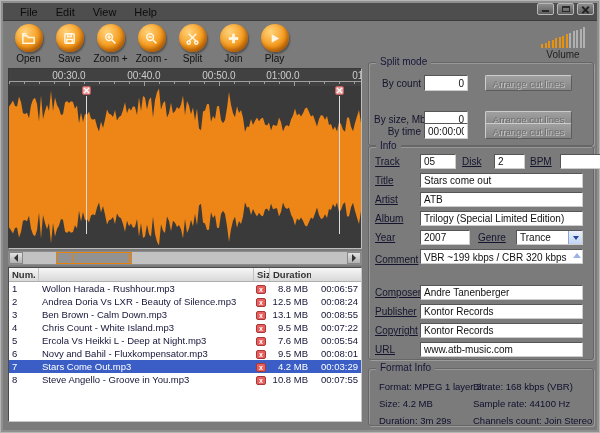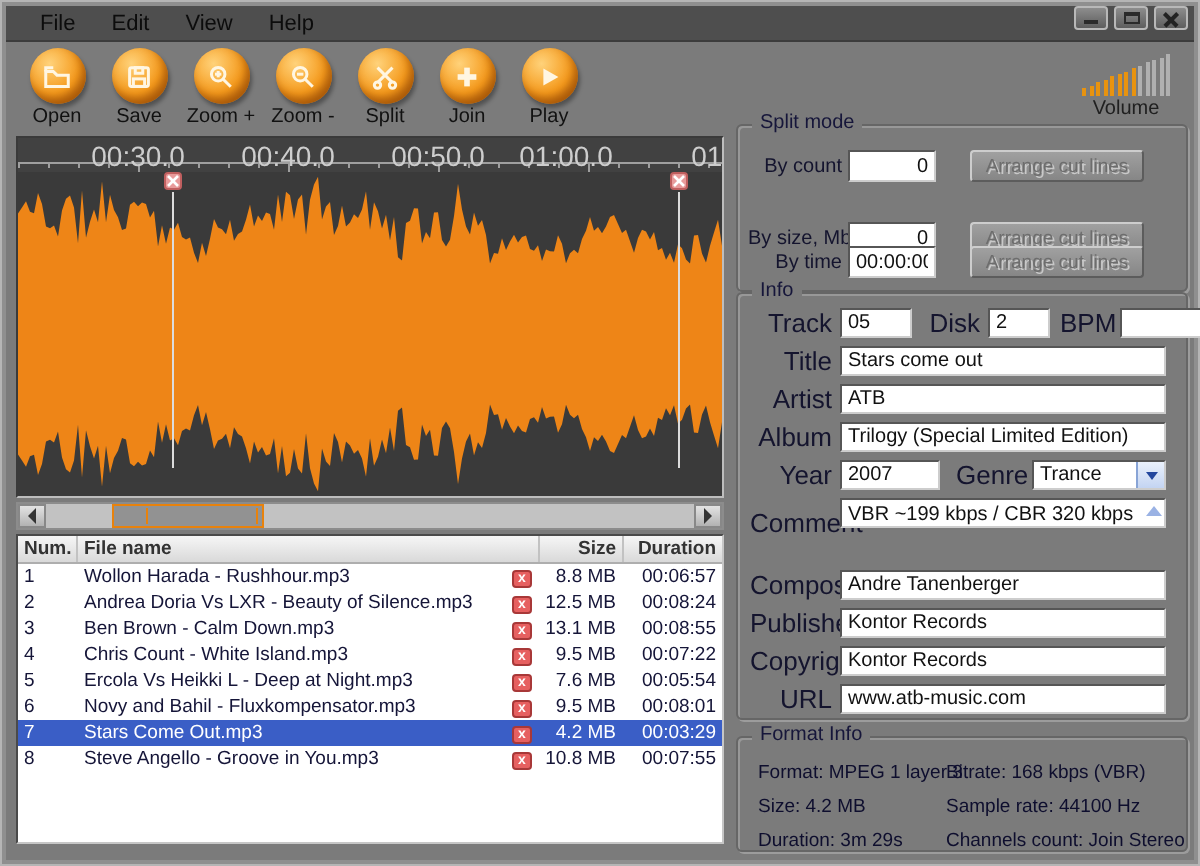--- a/index.html
+++ b/index.html
@@ -31,21 +31,21 @@
   
   .volume{position:absolute;right:10px;top:26px;width:54px;text-align:center;}
   .vol-bars{display:flex;align-items:flex-end;gap:1.5px;height:22px;justify-content:center;}
   .vbar{width:2px;background:#b0b0b0;}
   .vbar.on{background:#e8930f;}
   .vol-label{font-size:10px;color:#202020;margin-top:1px;}
   
   .wave-panel{position:absolute;left:8px;top:68px;width:354px;height:181px;
     border:1px solid;border-color:#3a3a3a #bdbdbd #bdbdbd #3a3a3a;background:#3a3a3a;overflow:hidden;}
   .timeline{position:absolute;left:0;top:0;width:352px;height:17px;background:#414141;overflow:hidden;}
-  .tl-label{position:absolute;top:1px;font-size:14px;color:#cdcdcd;transform:translateX(-50%);white-space:nowrap;}
+  .tl-label{position:absolute;top:1px;font-size:10px;color:#cdcdcd;transform:translateX(-50%);white-space:nowrap;}
   .wave-area{position:absolute;left:0;top:17px;width:352px;height:162px;background:#3a3a3a;}
   .wave-area svg{position:absolute;left:0;top:0;}
   .cutline{position:absolute;top:10px;bottom:14px;width:1px;background:#dcdcdc;z-index:4;}
   .cutmark{position:absolute;top:-10px;left:-4px;width:9px;height:9px;background:#e89b9b;
     border:1px solid #c05f5f;border-radius:2px;display:flex;align-items:center;justify-content:center;}
   .cutscissor{position:absolute;bottom:-14px;left:-5px;}
   
   .hscroll{position:absolute;left:8px;top:251px;width:354px;height:14px;background:#c2c2c2;
     border:1px solid #8c8c8c;}
   .scroll-btn{position:absolute;top:0;width:14px;height:12px;background:linear-gradient(#e3e3e3,#b2b2b2);
@@ -85,21 +85,21 @@
   input.field{outline:none;}
   .split-input{width:44px;text-align:right;}
   .time-input{text-align:center;}
   .arrange-btn{margin-left:17px;width:87px;height:16px;font-size:9.5px;color:#6d6d6d;
     text-shadow:1px 1px 0 #c9c9c9;background:linear-gradient(#a0a0a0,#868686);
     border:1px solid;border-color:#cdcdcd #5c5c5c #5c5c5c #cdcdcd;border-radius:2px;padding:0;}
   
   .info-group{left:368px;top:146px;width:226px;height:214px;}
   .info-body{position:absolute;left:6px;top:7px;right:10px;}
   .info-row{display:flex;align-items:center;margin-bottom:4px;height:15px;}
-  .info-label{width:41px;min-width:41px;text-align:right;font-size:13px;color:#14142e;margin-right:4px;white-space:nowrap;}
+  .info-label{width:41px;min-width:41px;font-size:10px;color:#14142e;margin-right:4px;white-space:nowrap;text-decoration:underline;}
   .info-row .field{height:15px;}
   .wfull{flex:1;}
   .comment-row{height:32px;align-items:flex-start;}
   .comment-box{position:relative;flex:1;height:32px;padding:1px 14px 1px 3px;overflow:hidden;line-height:13px;}
   .mini-scroll{position:absolute;right:1px;top:1px;display:flex;flex-direction:column;gap:8px;align-items:center;}
   .tri-up{width:0;height:0;border:4px solid transparent;border-bottom:5px solid #9ab2e4;margin-top:-2px;}
   .select-box{position:relative;padding-right:16px;display:flex;align-items:center;}
   .select-arrow{position:absolute;right:0;top:0;bottom:0;width:14px;
     background:linear-gradient(#eaf1fc,#c3d4f2);border-left:1px solid #88a4d6;
     display:flex;align-items:center;justify-content:center;}
@@ -300,21 +300,20 @@
         <div class="sb-tick" style="left: 71px;"></div>
       </div>
     <div class="scroll-btn right">
         <span class="tri-r"></span>
       </div>
   </div>
 
   <div class="file-table">
     <div class="thead">
       <div class="th num">Num.</div>
-      <div class="th name">File name</div>
       <div class="th icon"></div>
       <div class="th size">Size</div>
       <div class="th dur">Duration</div>
     </div>
     <div class="trow">
       <div class="td num">1</div>
       <div class="td name">Wollon Harada - Rushhour.mp3</div>
       <div class="td"><span class="del">x</span></div>
       <div class="td size">8.8 MB</div>
       <div class="td dur">00:06:57</div>

